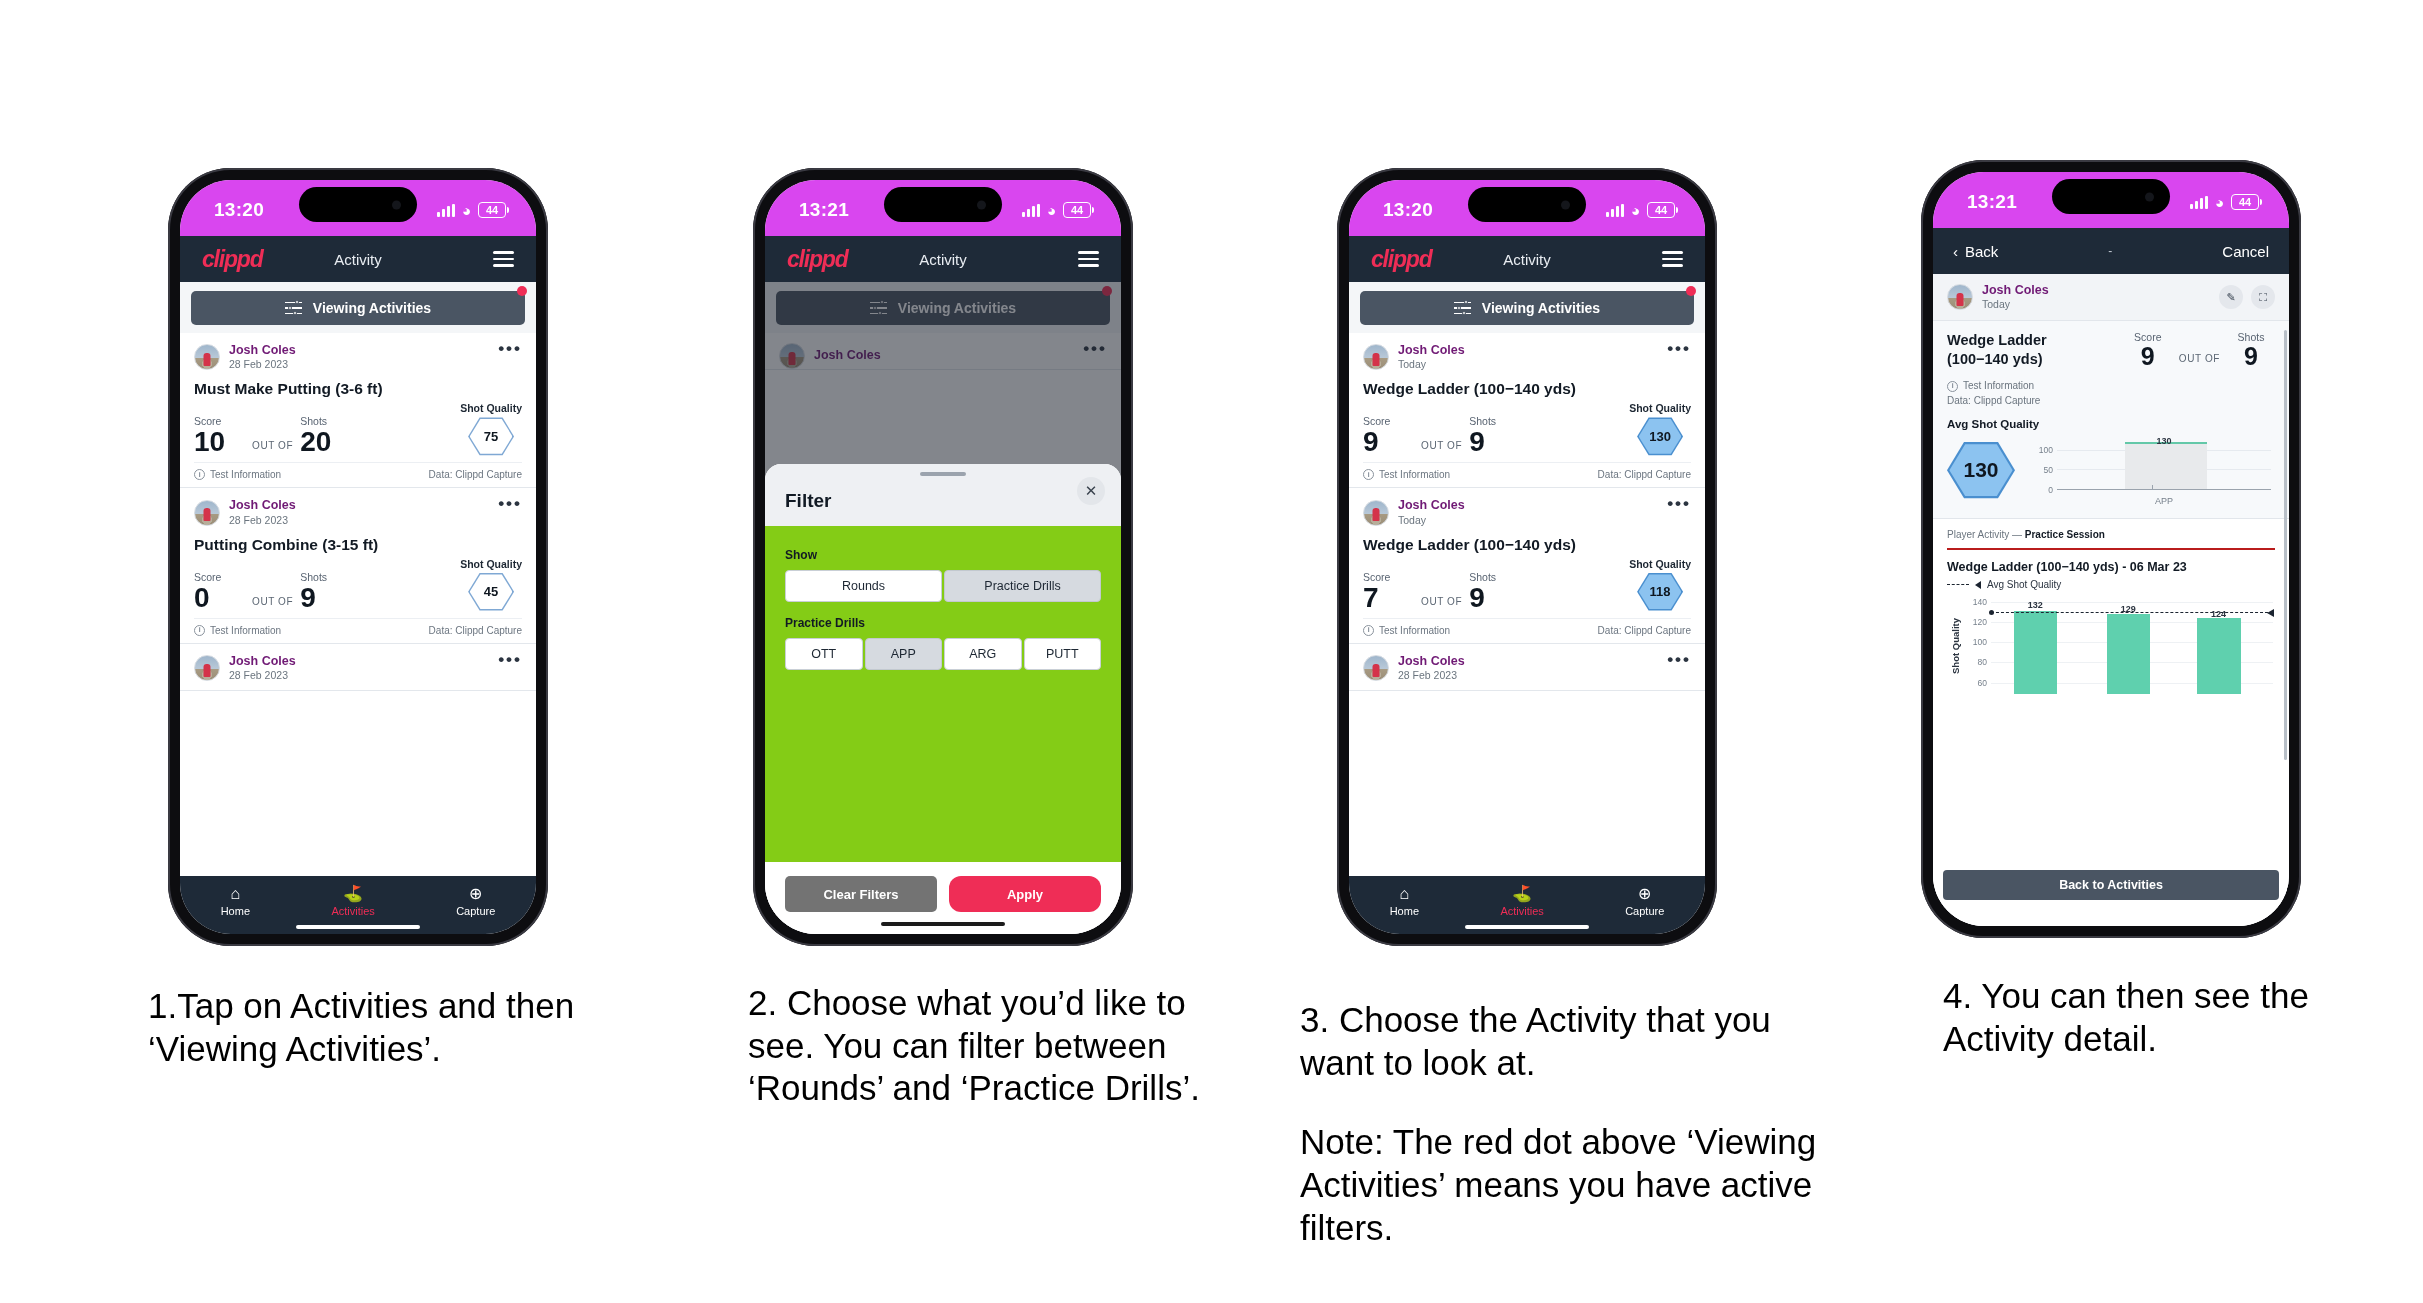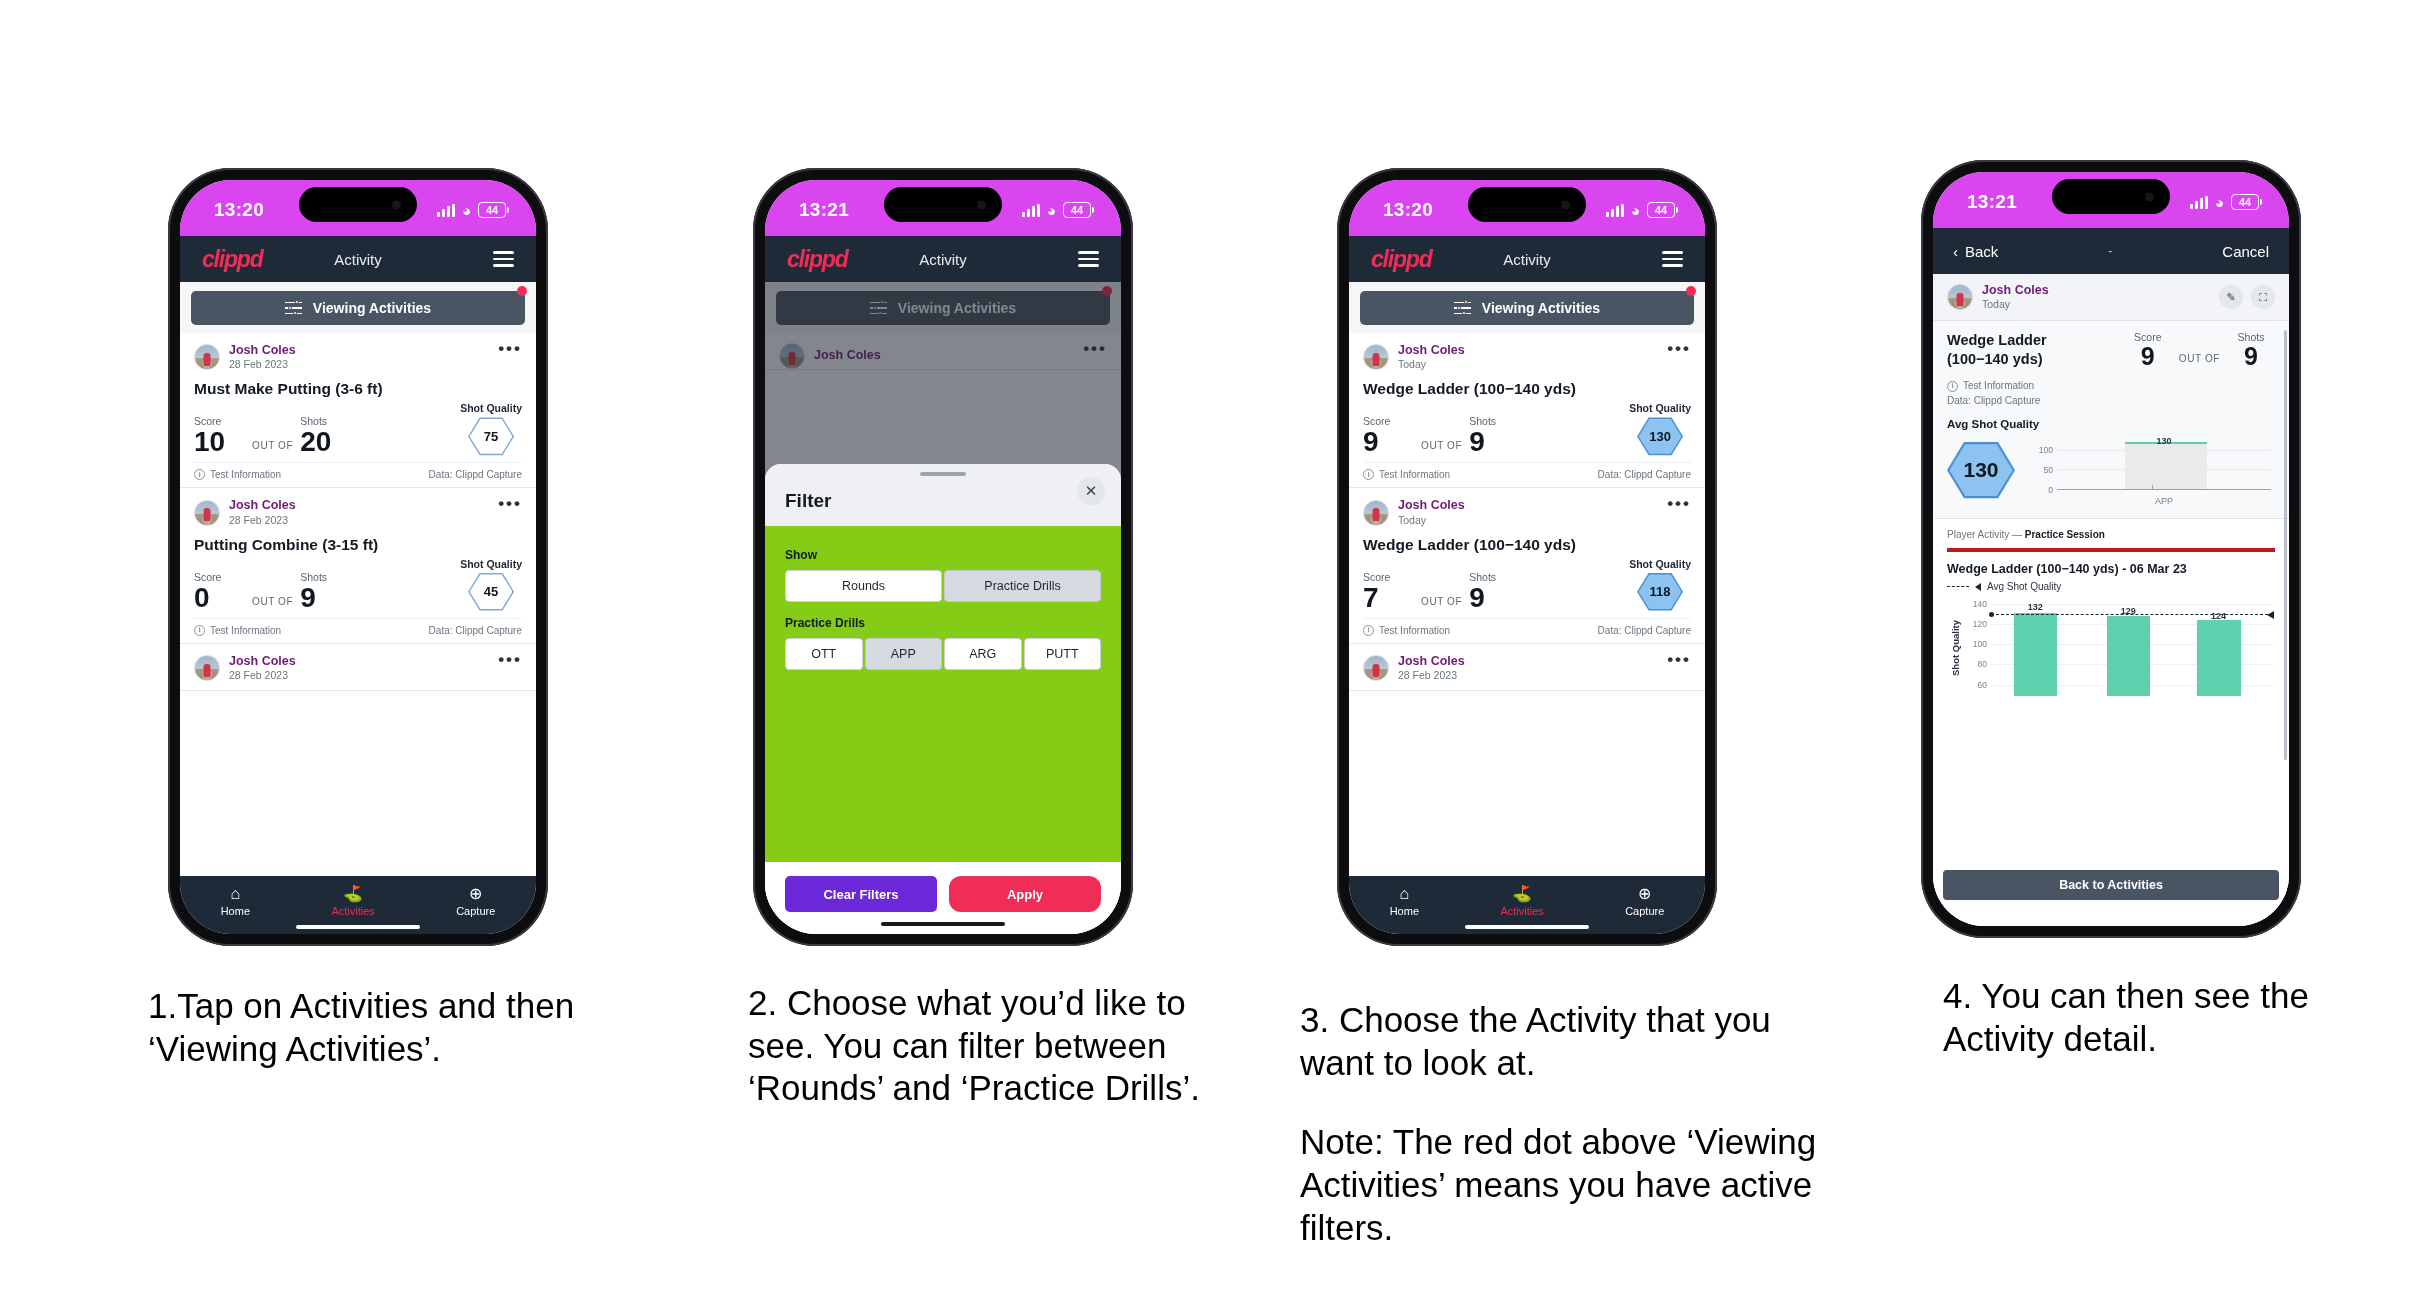--- a/index.html
+++ b/index.html
@@ -163,21 +163,21 @@
   .sheet-body { flex:1 1 auto; padding:16px 20px 0; background:#84cc16;}
   .grp-lab { font-size:12px;font-weight:bold;color:#121a24; margin:6px 0 8px;}
   .btn-row { display:flex; gap:2px; margin-bottom:14px;}
   .pill {
     flex:1; height:32px; border:1px solid #c9cfd6; border-radius:4px; background:#fff;
     display:flex;align-items:center;justify-content:center;
     font-size:12.5px;color:#1d2733; font-weight:500;
   }
   .pill.sel { background:#d6dae0; border-color:#c2c8cf; }
   .sheet-foot { padding:14px 20px 22px; display:flex;gap:12px; background:#fff;}
-  .btn-clear { flex:1;height:36px;background:#6d28d9;color:#fff;border-radius:5px;display:flex;align-items:center;justify-content:center;font-size:13px;font-weight:bold;}
+  .btn-clear { flex:1;height:36px;background:#737373;color:#fff;border-radius:5px;display:flex;align-items:center;justify-content:center;font-size:13px;font-weight:bold;}
   .btn-apply { flex:1;height:36px;background:#ef2d56;color:#fff;border-radius:12px;display:flex;align-items:center;justify-content:center;font-size:13px;font-weight:bold;}
 
   
   .navbar {
     height:46px;background:#1e2a38;color:#fff;display:flex;align-items:center;
     justify-content:space-between;padding:0 20px; flex:0 0 auto; font-size:15px;
   }
   .nav-left { display:flex;align-items:center;gap:7px;}
   .detail-head {
     background:#f2f4f7; padding:9px 14px; display:flex;align-items:center;gap:9px;
@@ -199,21 +199,21 @@
   .mc-ticks { position:absolute; left:0; top:0; bottom:16px; width:26px; }
   .mc-ticks div{position:absolute;right:2px;font-size:8.5px;color:#77818c;transform:translateY(-50%);}
   .mc-plot { position:absolute; left:28px; right:4px; top:0; bottom:16px; border-bottom:1px solid #9aa3ad; }
   .mc-grid { position:absolute;left:0;right:0;height:1px;background:#e6eaef;}
   .mc-bar { position:absolute; left:32%; width:38%; bottom:0; background:#e8eaec; border-top:2.5px solid #63c8a8;}
   .mc-val { position:absolute; left:32%; width:38%; text-align:center; font-size:9px;font-weight:bold;color:#2b3440;}
   .mc-xlab { position:absolute; left:28px;right:4px; bottom:0; text-align:center; font-size:9px; color:#77818c;}
   .mc-xtick { position:absolute; left:50%; bottom:16px; width:1px;height:5px;background:#9aa3ad;}
 
   .detail-sec { background:#fff; padding:10px 14px 0; flex:1 1 auto; overflow:hidden;}
-  .crumb { font-size:10px;color:#6b757f; padding-bottom:8px; border-bottom:4px solid #b91c1c;}
+  .crumb { font-size:10px;color:#6b757f; padding-bottom:8px; border-bottom:2px solid #b91c1c;}
   .crumb b { color:#121a24; }
   .sec-title { font-size:12.5px;font-weight:bold;color:#121a24; margin:10px 0 5px;}
   .legend { display:flex;align-items:center;gap:6px;font-size:10px;color:#2b3440;margin-bottom:8px;}
   .legend .dash { display:inline-block;width:22px;border-top:1.6px dashed #1b2430;}
   .legend .tri { width:0;height:0;border-top:4px solid transparent;border-bottom:4px solid transparent;border-right:6px solid #1b2430;}
 
   .bigchart { position:relative; height:96px; }
   .bc-ylab {
     position:absolute; left:0; top:50%; transform:translate(-50%,-50%) rotate(-90deg);
     font-size:9.5px;color:#2b3440; font-weight:bold; white-space:nowrap; transform-origin:center;

